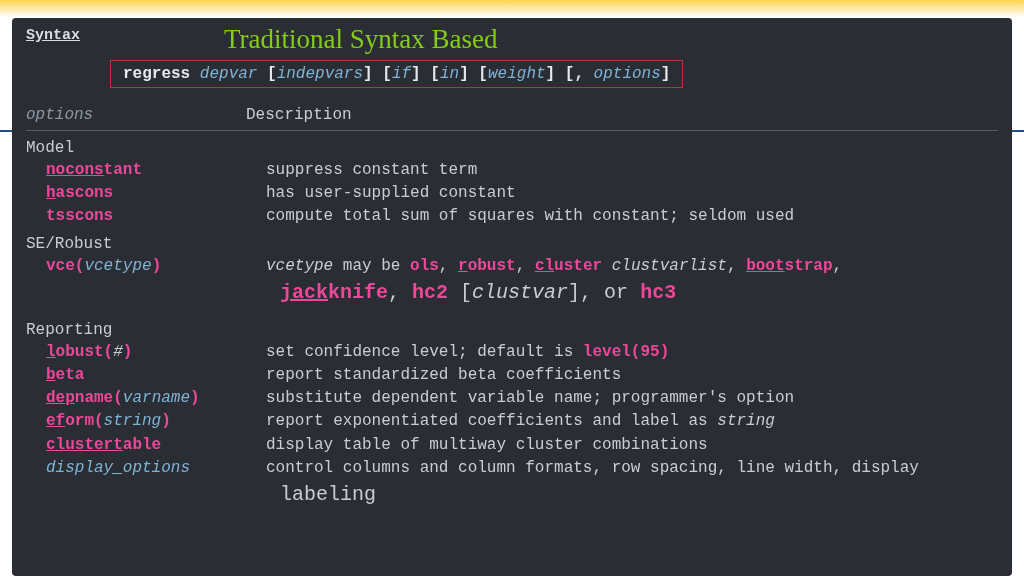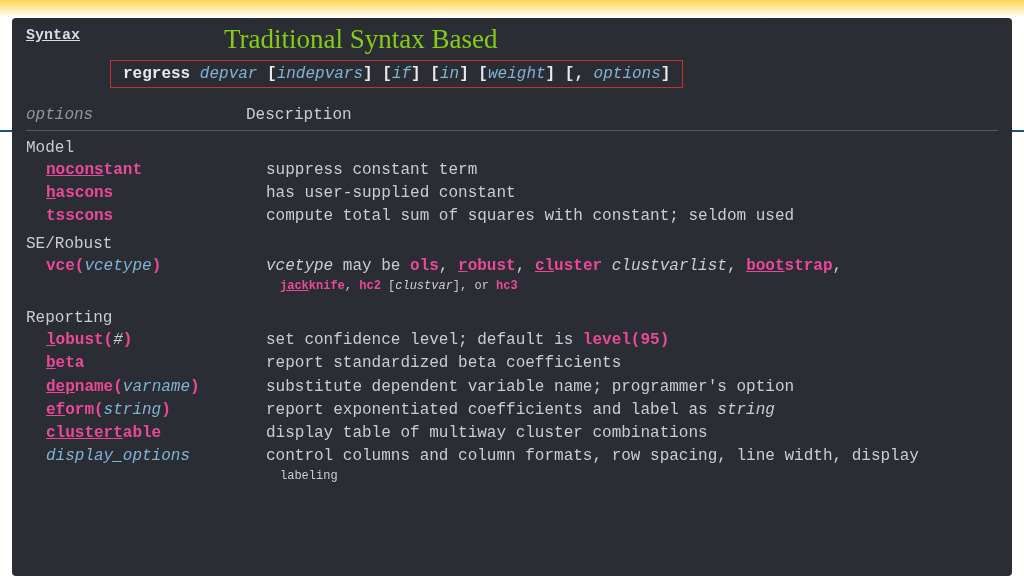--- a/index.html
+++ b/index.html
@@ -89,21 +89,21 @@
   .opt-col {
     width: 220px;
     padding-left: 20px;
   }
   .desc-col {
     flex: 1;
     color: #c8cdd4;
   }
   .desc-cont {
     padding-left: 254px;
-    font-size: 12px;
+    font-size: 20px;
     line-height: 1.45;
     color: #c8cdd4;
   }
   .u { text-decoration: underline; }
   .b { font-weight: bold; color: #ec4899; }
   .di { font-style: italic; }
   .itc { font-style: italic; color: #7fb3d5; }
 </style>
 </head>
 <body>

